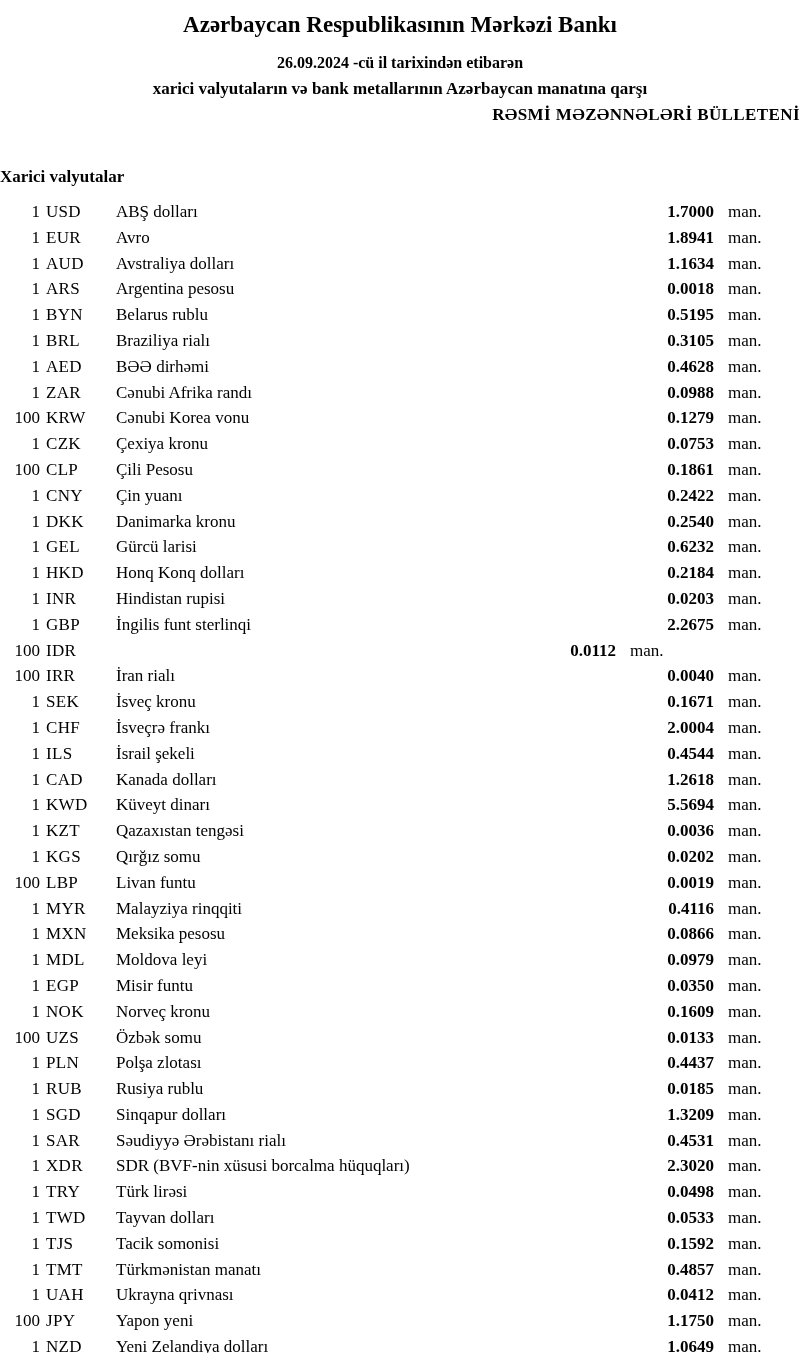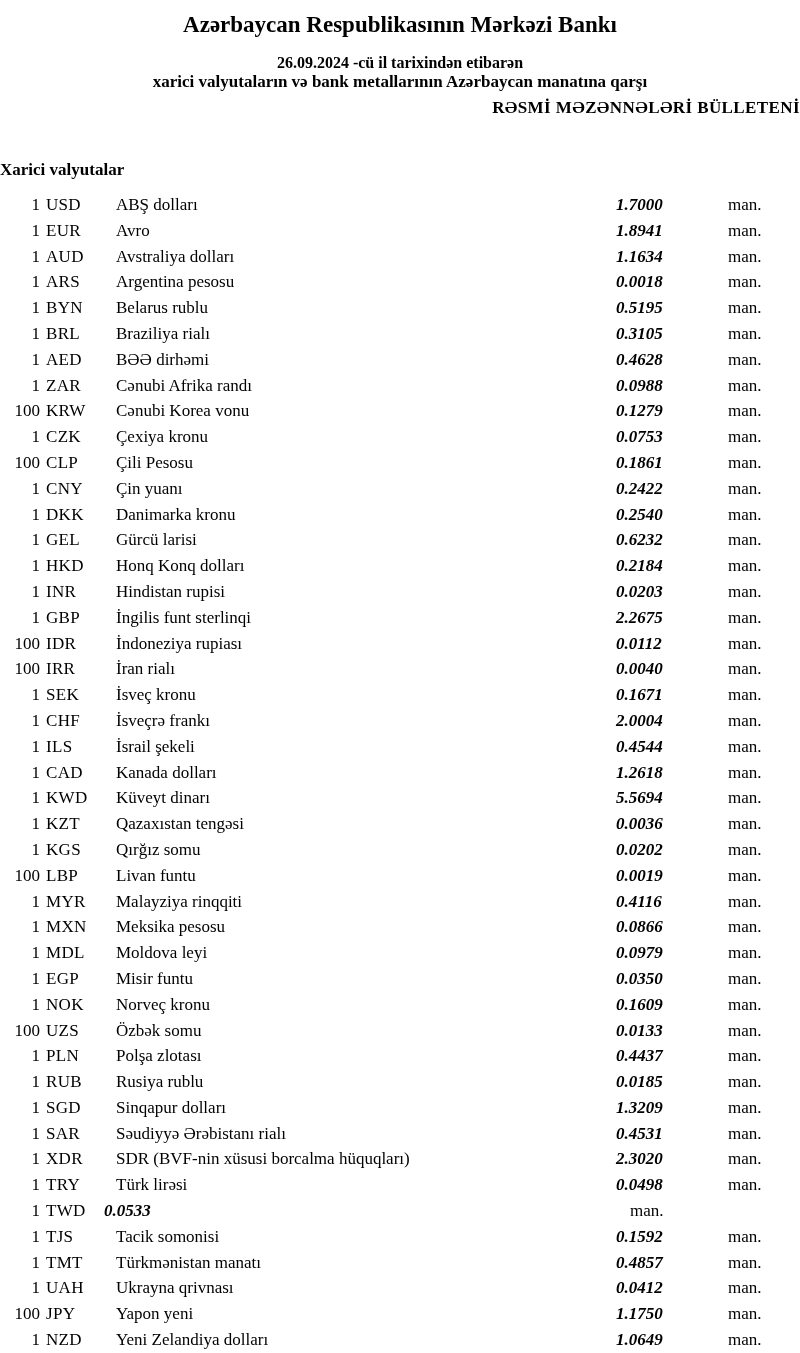--- a/index.html
+++ b/index.html
@@ -20,20 +20,21 @@
   .date-line {
     text-align: center;
     font-weight: bold;
     font-size: 16px;
     margin-top: 16px;
   }
   .subtitle-line {
     text-align: center;
     font-weight: bold;
     font-size: 17px;
+    margin-top: 7px;
   }
   .bulletin-line {
     text-align: right;
     font-weight: bold;
     font-size: 17px;
     margin-top: 6px;
     letter-spacing: 0.4px;
   }
   .section-title {
     font-weight: bold;
@@ -47,21 +48,21 @@
     display: grid;
     grid-template-columns: 40px 64px 1fr 98px 58px;
     align-items: baseline;
     height: 25.8px;
     font-size: 17px;
     padding-right: 28px;
   }
   .qty  { text-align: right; }
   .code { text-align: left; padding-left: 6px; letter-spacing: 0.3px; }
   .name { padding-left: 12px; }
-  .rate { font-weight: bold; font-style: italic; }
+  .rate { text-align: right; font-weight: bold; }
   .unit { text-align: left; padding-left: 14px; margin-top: 8px; }
 </style>
 </head>
 <body>
 
 <div class="page">
   <div class="doc-title">Azərbaycan Respublikasının Mərkəzi Bankı</div>
   <div class="date-line">26.09.2024  -cü il tarixindən etibarən</div>
   <div class="subtitle-line">xarici valyutaların və bank metallarının Azərbaycan manatına qarşı</div>
   <div class="bulletin-line">RƏSMİ MƏZƏNNƏLƏRİ BÜLLETENİ</div>
@@ -184,21 +185,20 @@
       <div class="row">
         <span class="qty">1</span>
         <span class="code">GBP</span>
         <span class="name">İngilis funt sterlinqi</span>
         <span class="rate">2.2675</span>
         <span class="unit">man.</span>
       </div>
       <div class="row">
         <span class="qty">100</span>
         <span class="code">IDR</span>
-        <span class="name">İndoneziya rupiası</span>
         <span class="rate">0.0112</span>
         <span class="unit">man.</span>
       </div>
       <div class="row">
         <span class="qty">100</span>
         <span class="code">IRR</span>
         <span class="name">İran rialı</span>
         <span class="rate">0.0040</span>
         <span class="unit">man.</span>
       </div>
@@ -338,20 +338,21 @@
       <div class="row">
         <span class="qty">1</span>
         <span class="code">TRY</span>
         <span class="name">Türk lirəsi</span>
         <span class="rate">0.0498</span>
         <span class="unit">man.</span>
       </div>
       <div class="row">
         <span class="qty">1</span>
         <span class="code">TWD</span>
+        <span class="name">Tayvan dolları</span>
         <span class="rate">0.0533</span>
         <span class="unit">man.</span>
       </div>
       <div class="row">
         <span class="qty">1</span>
         <span class="code">TJS</span>
         <span class="name">Tacik somonisi</span>
         <span class="rate">0.1592</span>
         <span class="unit">man.</span>
       </div>

